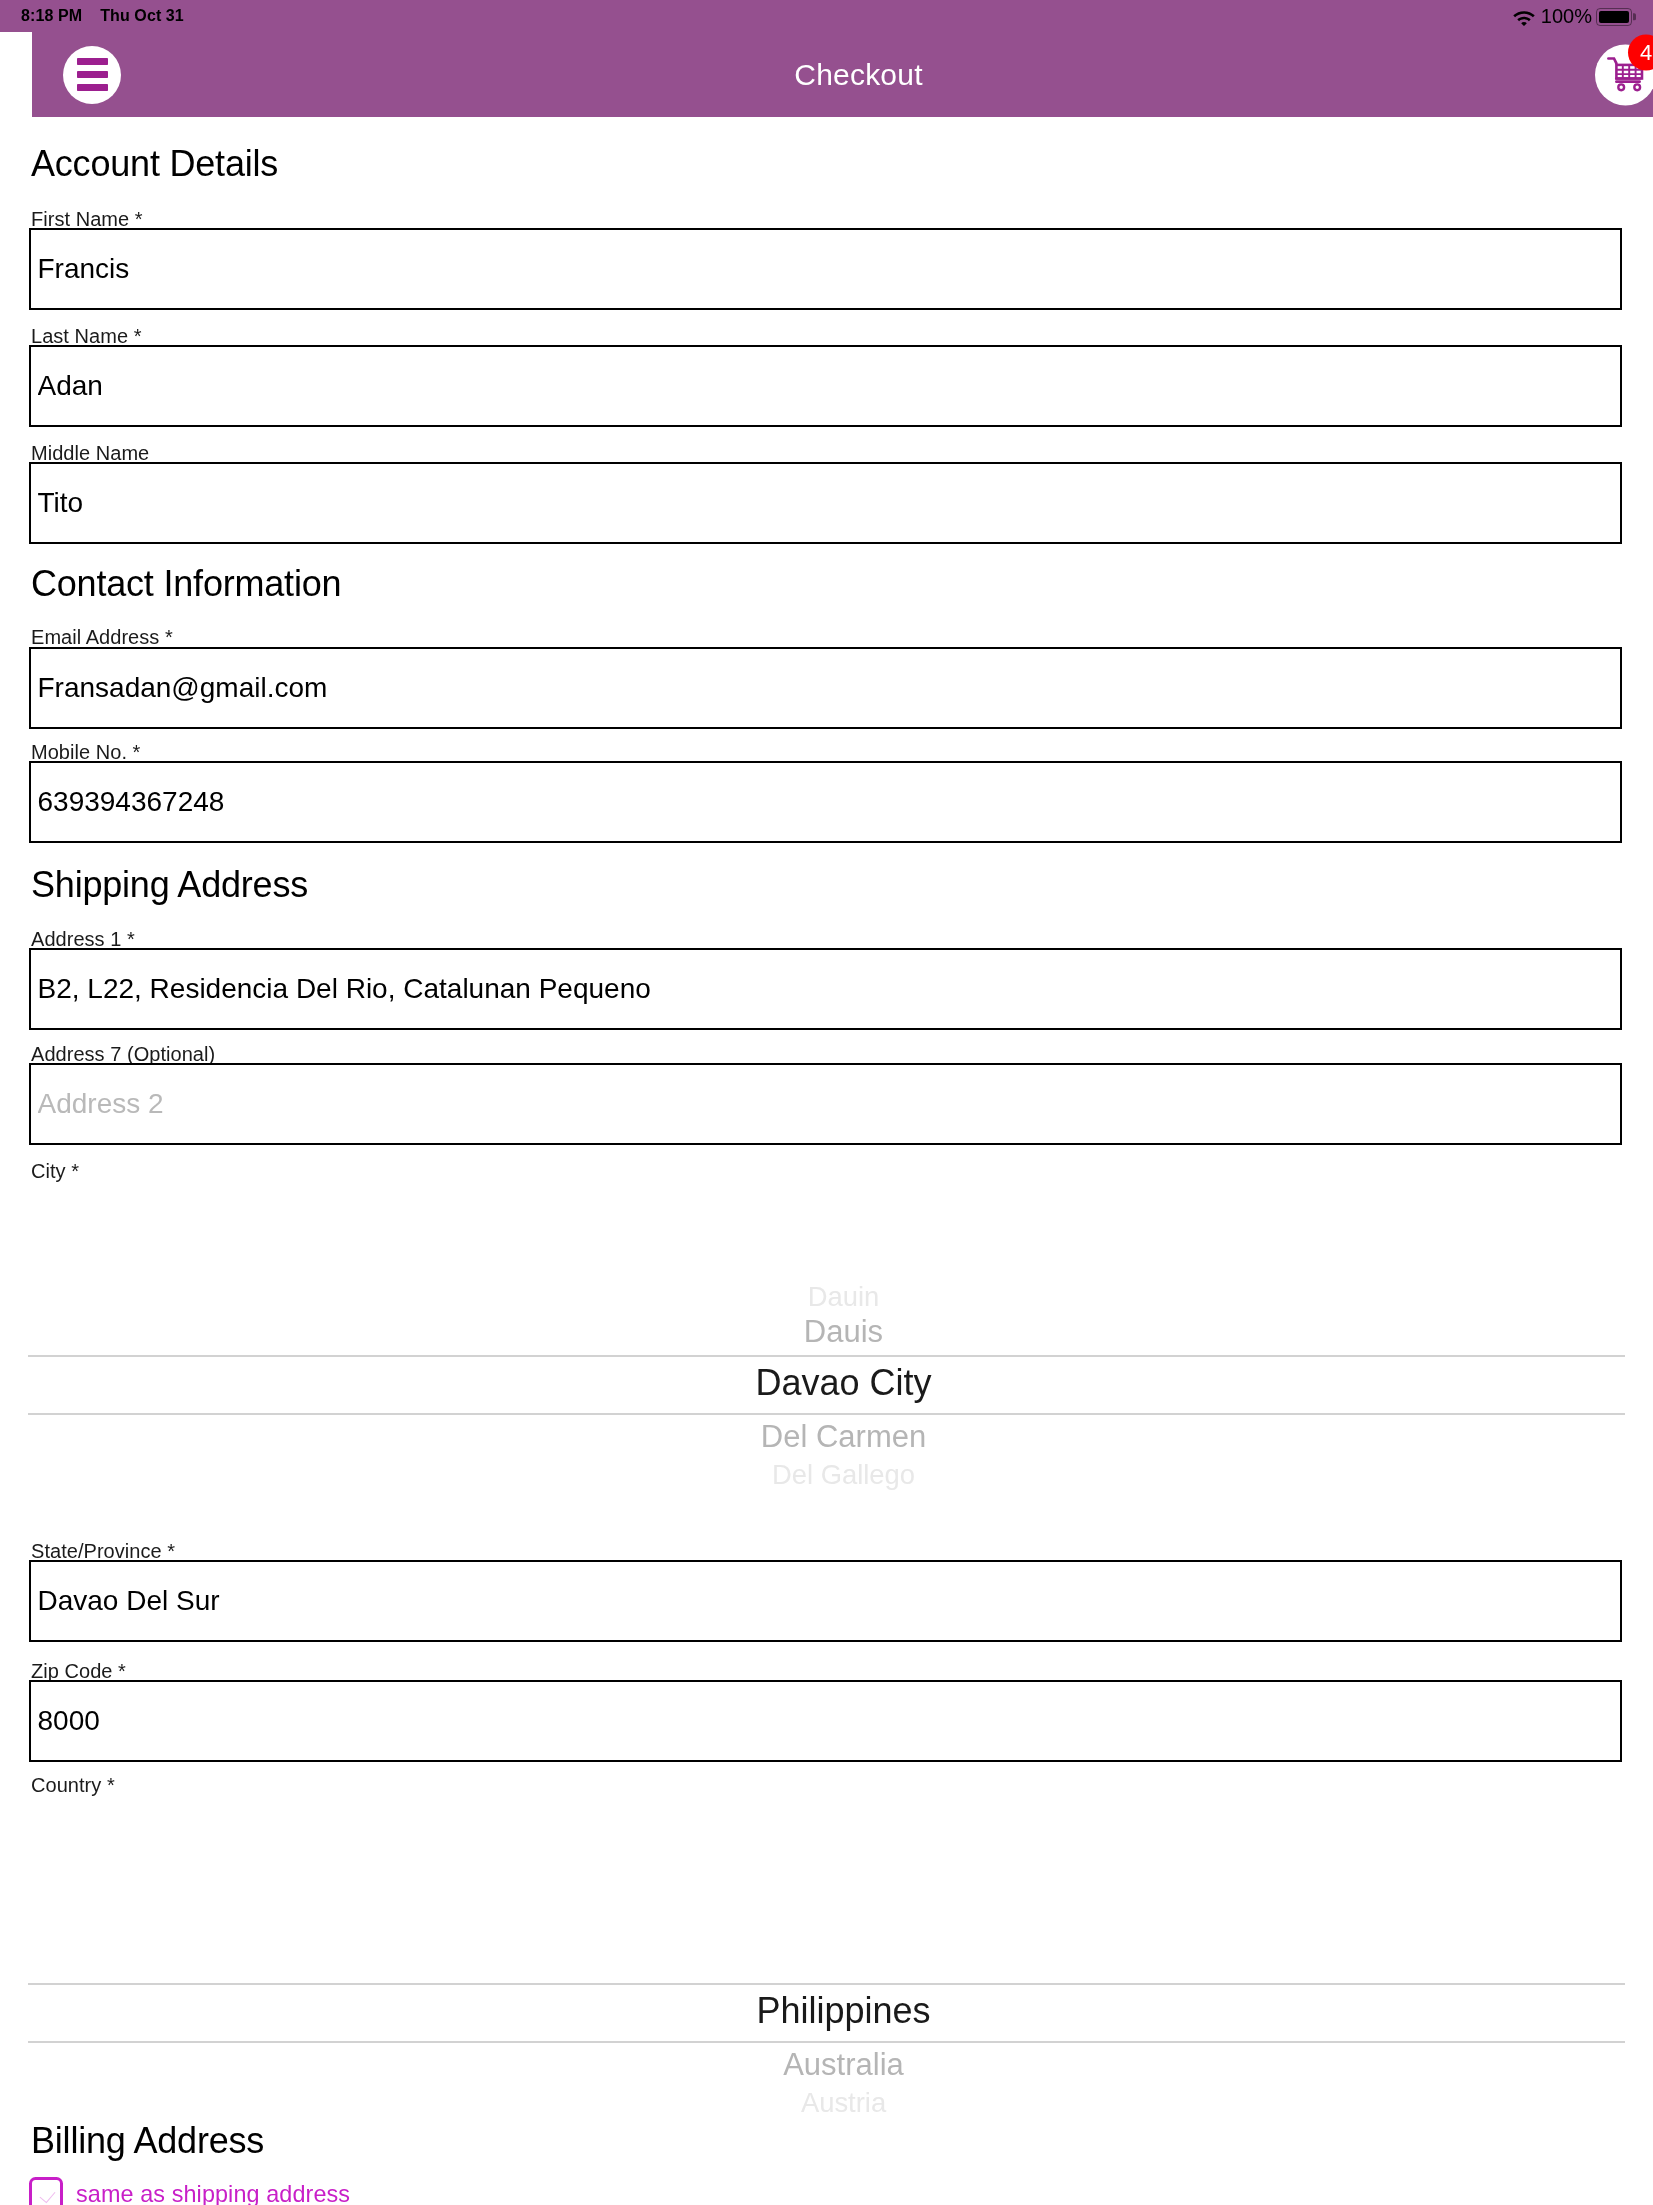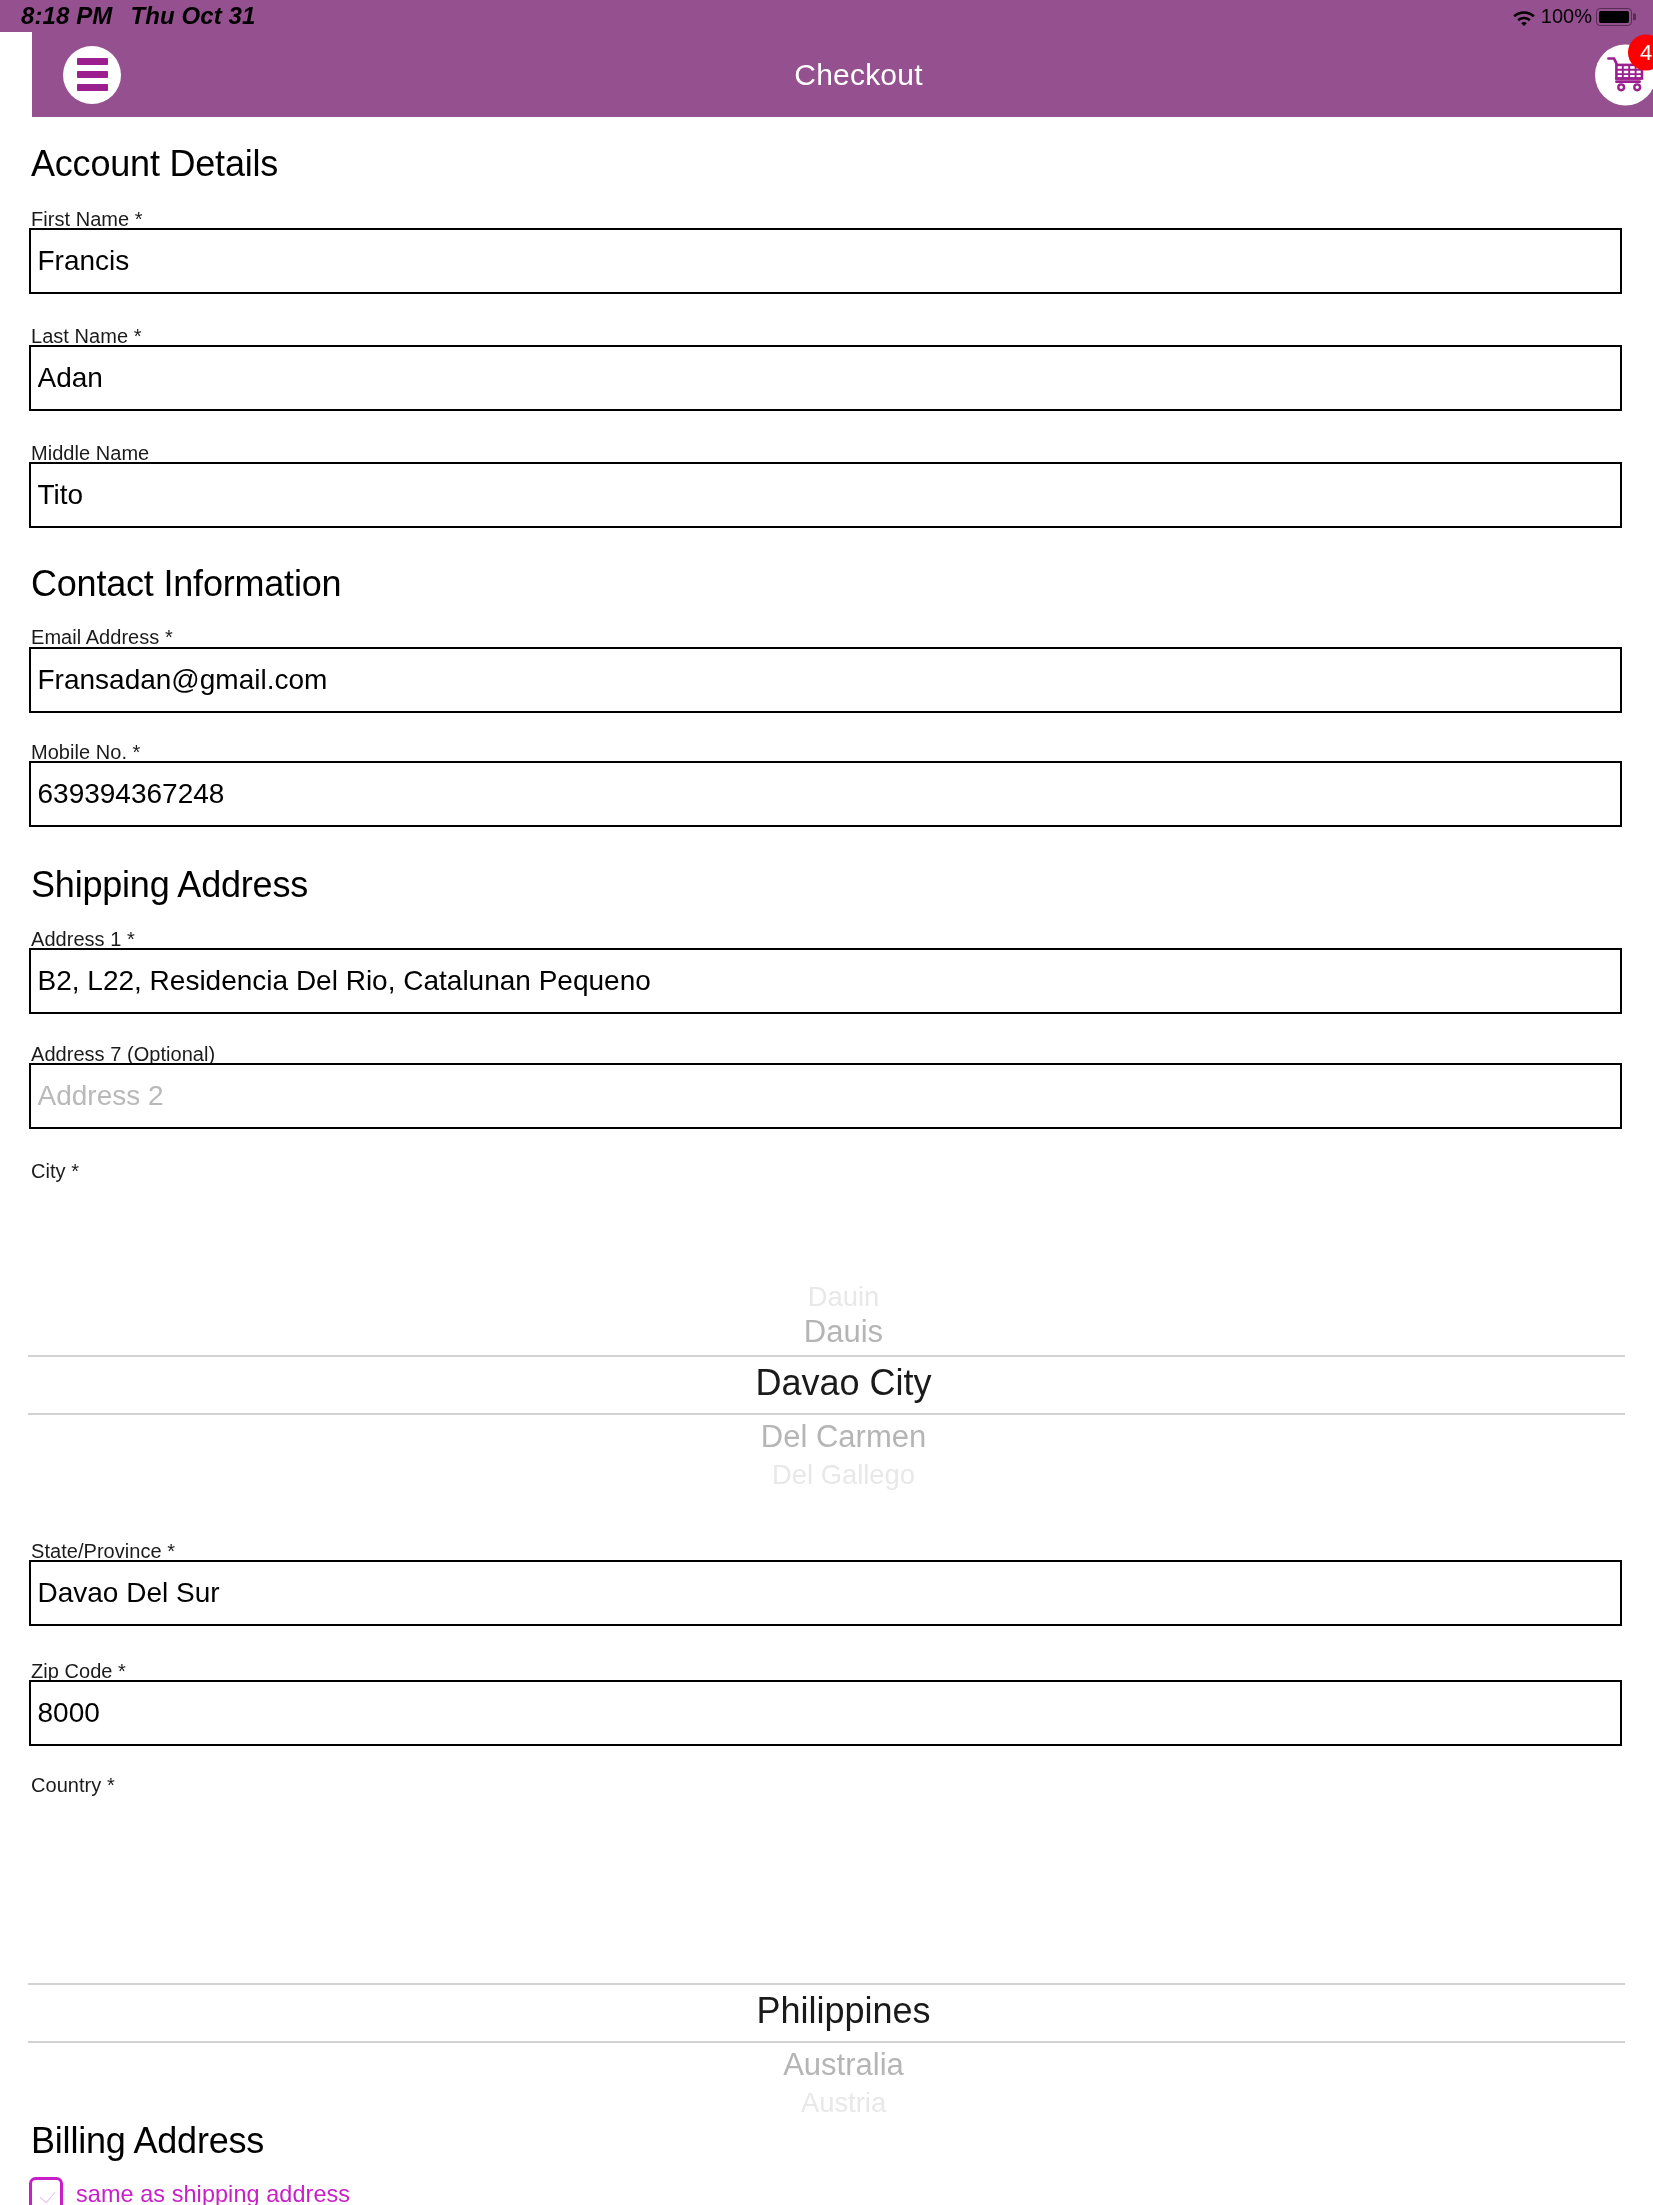--- a/index.html
+++ b/index.html
@@ -34,25 +34,24 @@
     z-index: 30;
   }
   .status-left {
     display: flex;
     align-items: center;
     gap: 18px;
   }
   .status-time,
   .status-date {
     color: #000000;
-    font-size: 24px;
+    font-size: 16px;
     font-weight: 600;
     letter-spacing: 0.1px;
     line-height: 1;
-    font-style: italic;
   }
   .status-right {
     margin-left: auto;
     display: flex;
     align-items: flex-end;
     gap: 4px;
   }
   .wifi-icon { width: 26px; height: 19.4px; display: block; }
   .battery-pct {
     color: #000;
@@ -186,21 +185,21 @@
   .field-label {
     font-size: 20px;
     font-weight: 400;
     color: #1b1b1b;
     letter-spacing: 0.04px;
   }
 
   .text-input {
     display: block;
     width: 1593px;
-    height: 66px;
+    height: 82px;
     border: 2.4px solid #000000;
     border-radius: 0;
     background: #ffffff;
     font-family: "Liberation Sans", sans-serif;
     font-size: 28px;
     color: #000000;
     padding: 0 6.5px;
     outline: none;
   }
   .text-input::placeholder { color: #b9b9b9; }

